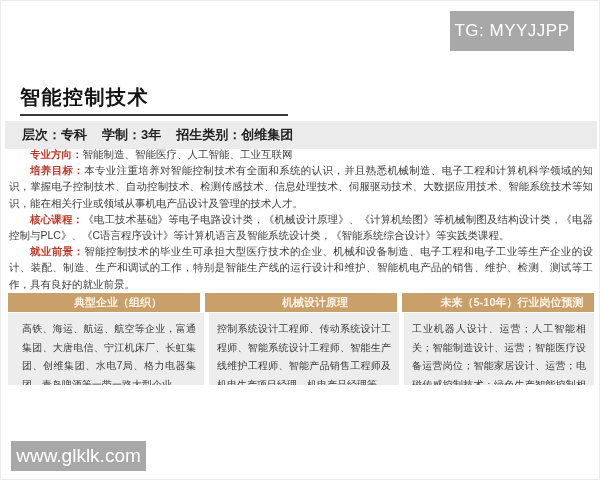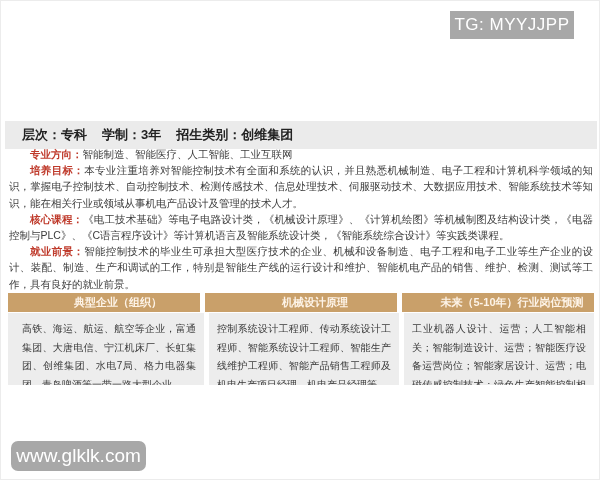--- a/index.html
+++ b/index.html
@@ -3,28 +3,28 @@
 <meta charset="utf-8">
 <style>
   html,body { margin:0; padding:0; background:#fff; }
   .page {
     position:relative; width:600px; height:480px; box-sizing:border-box;
     background:#ffffff; border:1px solid #ececec; overflow:hidden;
     font-family:"Liberation Sans", sans-serif;
   }
   
   .tg-badge {
-    position:absolute; top:10px; left:449px; width:124px; height:28px;
+    position:absolute; top:10px; left:449px; width:124px; height:40px;
     background:#a8a8a8; color:#ffffff; font-size:17px; letter-spacing:.5px;
     display:flex; align-items:center; justify-content:center;
   }
   .watermark {
     position:absolute; top:440px; left:10px; width:135px; height:30px;
     background:#a8a8a8; color:#ffffff; font-size:19px;
-    display:flex; align-items:center; justify-content:center;border-radius:7px;
+    display:flex; align-items:center; justify-content:center;
   }
   
   .title-wrap {
     position:absolute; top:83px; left:19px; width:268px;
     border-bottom:2px solid #3a3a3a; padding-bottom:3px;
   }
   .title { font-size:20px; font-weight:bold; color:#141414; letter-spacing:1.5px; }
   .meta-bar {
     position:absolute; top:120px; left:4px; width:592px; height:28px;
     background:#ebebeb; box-sizing:border-box; padding-left:17px;
@@ -55,20 +55,23 @@
 </style>
 </head>
 <body>
 
 <div class="page">
 
   <div class="tg-badge">
     <span>TG: MYYJJPP</span>
   </div>
 
+  <div class="title-wrap">
+    <span class="title">智能控制技术</span>
+  </div>
 
   <div class="meta-bar">
     <span class="meta-item"><span>层次：</span><span>专科</span></span>
     <span class="meta-item"><span>学制：</span><span>3年</span></span>
     <span class="meta-item"><span>招生类别：</span><span>创维集团</span></span>
   </div>
 
   <div class="sections">
     <p><span class="label-red">专业方向：</span><span>智能制造、智能医疗、人工智能、工业互联网</span></p>
     <p><span class="label-red">培养目标：</span><span>本专业注重培养对智能控制技术有全面和系统的认识，并且熟悉机械制造、电子工程和计算机科学领域的知识，掌握电子控制技术、自动控制技术、检测传感技术、信息处理技术、伺服驱动技术、大数据应用技术、智能系统技术等知识，能在相关行业或领域从事机电产品设计及管理的技术人才。</span></p>

